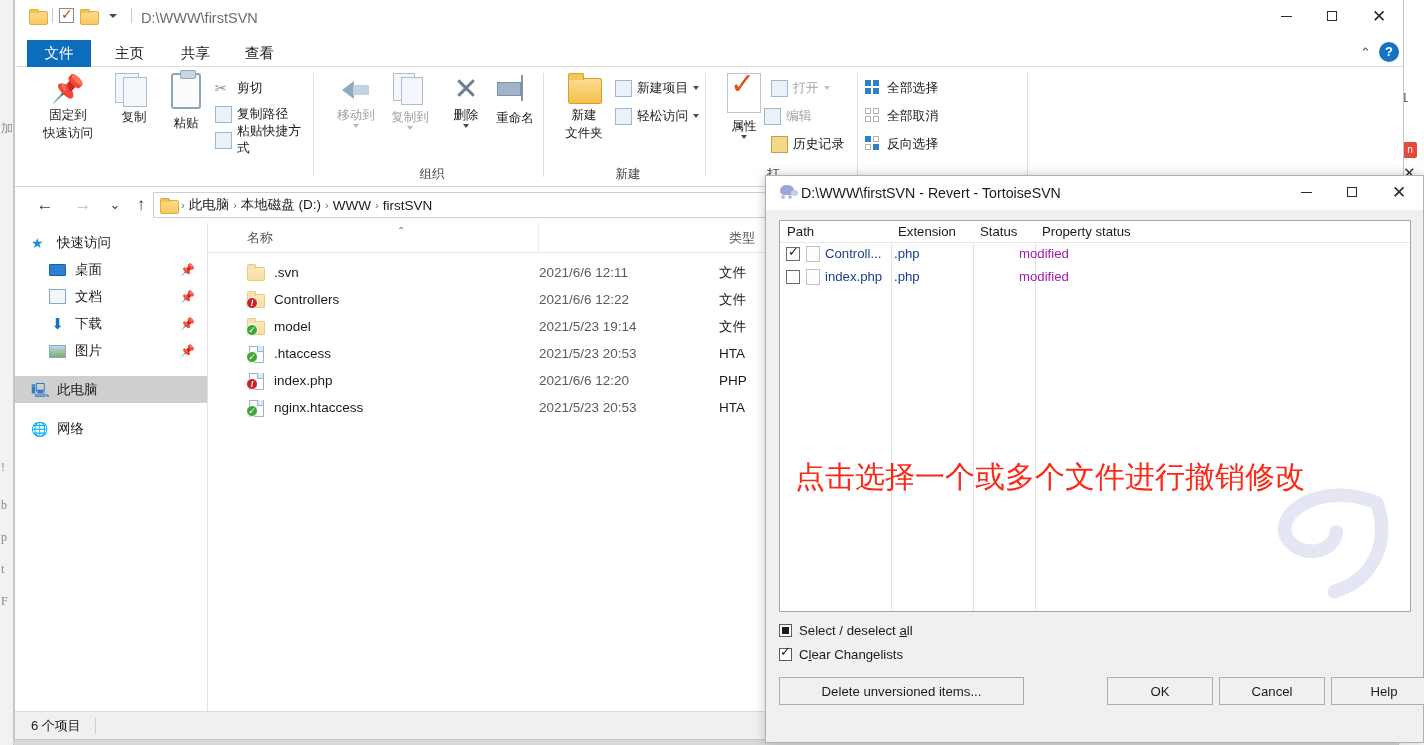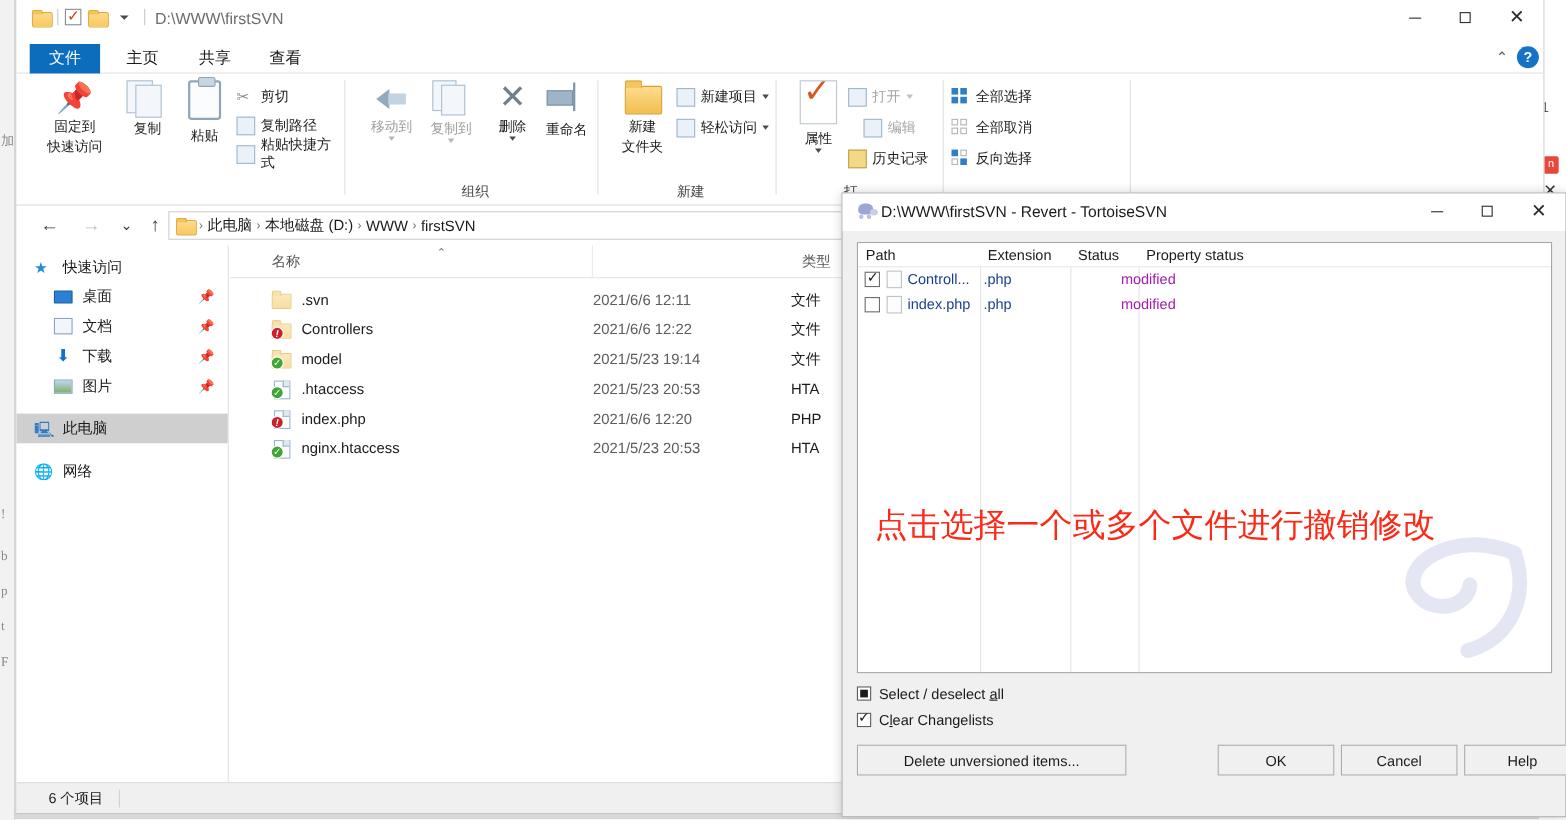--- a/index.html
+++ b/index.html
@@ -146,21 +146,21 @@
   .fi-folder::after{content:"";position:absolute;left:0;top:0px;width:7px;height:4px;background:#f9e1ae;border:1px solid #e7cd88;border-bottom:none;border-radius:2px 2px 0 0;}
   .ovl { position:absolute; left:-1px; bottom:-1px; width:12px; height:12px; border-radius:50%;
          border:1px solid #fff; font-size:9px; color:#fff; text-align:center; line-height:11px; font-weight:bold;}
   .ovl.red { background:#cb2027; }
   .ovl.green { background:#3fa535; }
   .fi-file::before{content:"";position:absolute;left:2px;top:1px;width:13px;height:15px;background:#fbfdff;border:1px solid #9eb4c8;}
   .fi-file::after{content:"";position:absolute;left:10px;top:1px;width:5px;height:5px;background:#dfe9f2;border-left:1px solid #9eb4c8;border-bottom:1px solid #9eb4c8;}
 
   
   #statusbar { position:absolute; left:0; bottom:0; width: 1388px; height: 28px;
-               background:#f0f0f0; border-top:1px solid #dcdcdc; display:flex; align-items:center;padding-left:13px; }
+               background:#f0f0f0; border-top:1px solid #dcdcdc; display:flex; align-items:center; }
   #statusbar .st { font-size: 13px; color:#1b1b1b; margin-left: 16px; }
   #statusbar .stsep { width:1px;height:16px;background:#d0d0d0;margin-left:14px; }
 
   
   #svn-dialog { position:absolute; left: 765px; top: 175px; width: 659px; height: 568px;
                 background:#f0f0f0; border:1px solid #b0b0b0; box-shadow: 0 0 10px rgba(0,0,0,.22); }
   #svn-title { position:relative; height: 34px; background:#ffffff; display:flex; align-items:center; }
   #svn-title .tortoise { width:20px;height:18px;margin-left:12px;position:relative;flex:0 0 20px;}
   #svn-title .tortoise .shell{position:absolute;left:2px;top:1px;width:14px;height:10px;border-radius:8px 8px 6px 6px;background:#9aa7d4;}
   #svn-title .tortoise .head{position:absolute;left:13px;top:6px;width:7px;height:6px;border-radius:50%;background:#c9cee4;}
@@ -340,21 +340,21 @@
         <div class="bigbtn" style="left:0px">
           <div class="props-ic"></div>
           <div class="lbl" style="margin-top:6px">属性</div>
           <div class="tri-s" style="margin:1px auto 0"></div>
         </div>
         <div class="smbtn dim" style="left:58px;top:10px">
           <span class="ic ic-doc"></span>
           <span>打开</span>
           <span class="tri-s" style="opacity:.35"></span>
         </div>
-        <div class="smbtn dim" style="left:72px;top:38px">
+        <div class="smbtn dim" style="left:51px;top:38px">
           <span class="ic ic-doc"></span>
           <span>编辑</span>
         </div>
         <div class="smbtn" style="left:58px;top:66px">
           <span class="ic" style="background:#f2d98a;border:1px solid #c4a23c"></span>
           <span>历史记录</span>
         </div>
         <div class="glabel" style="text-align:left;padding-left:54px">打</div>
       </div>
       <div class="rsep" style="left:842px"></div>

